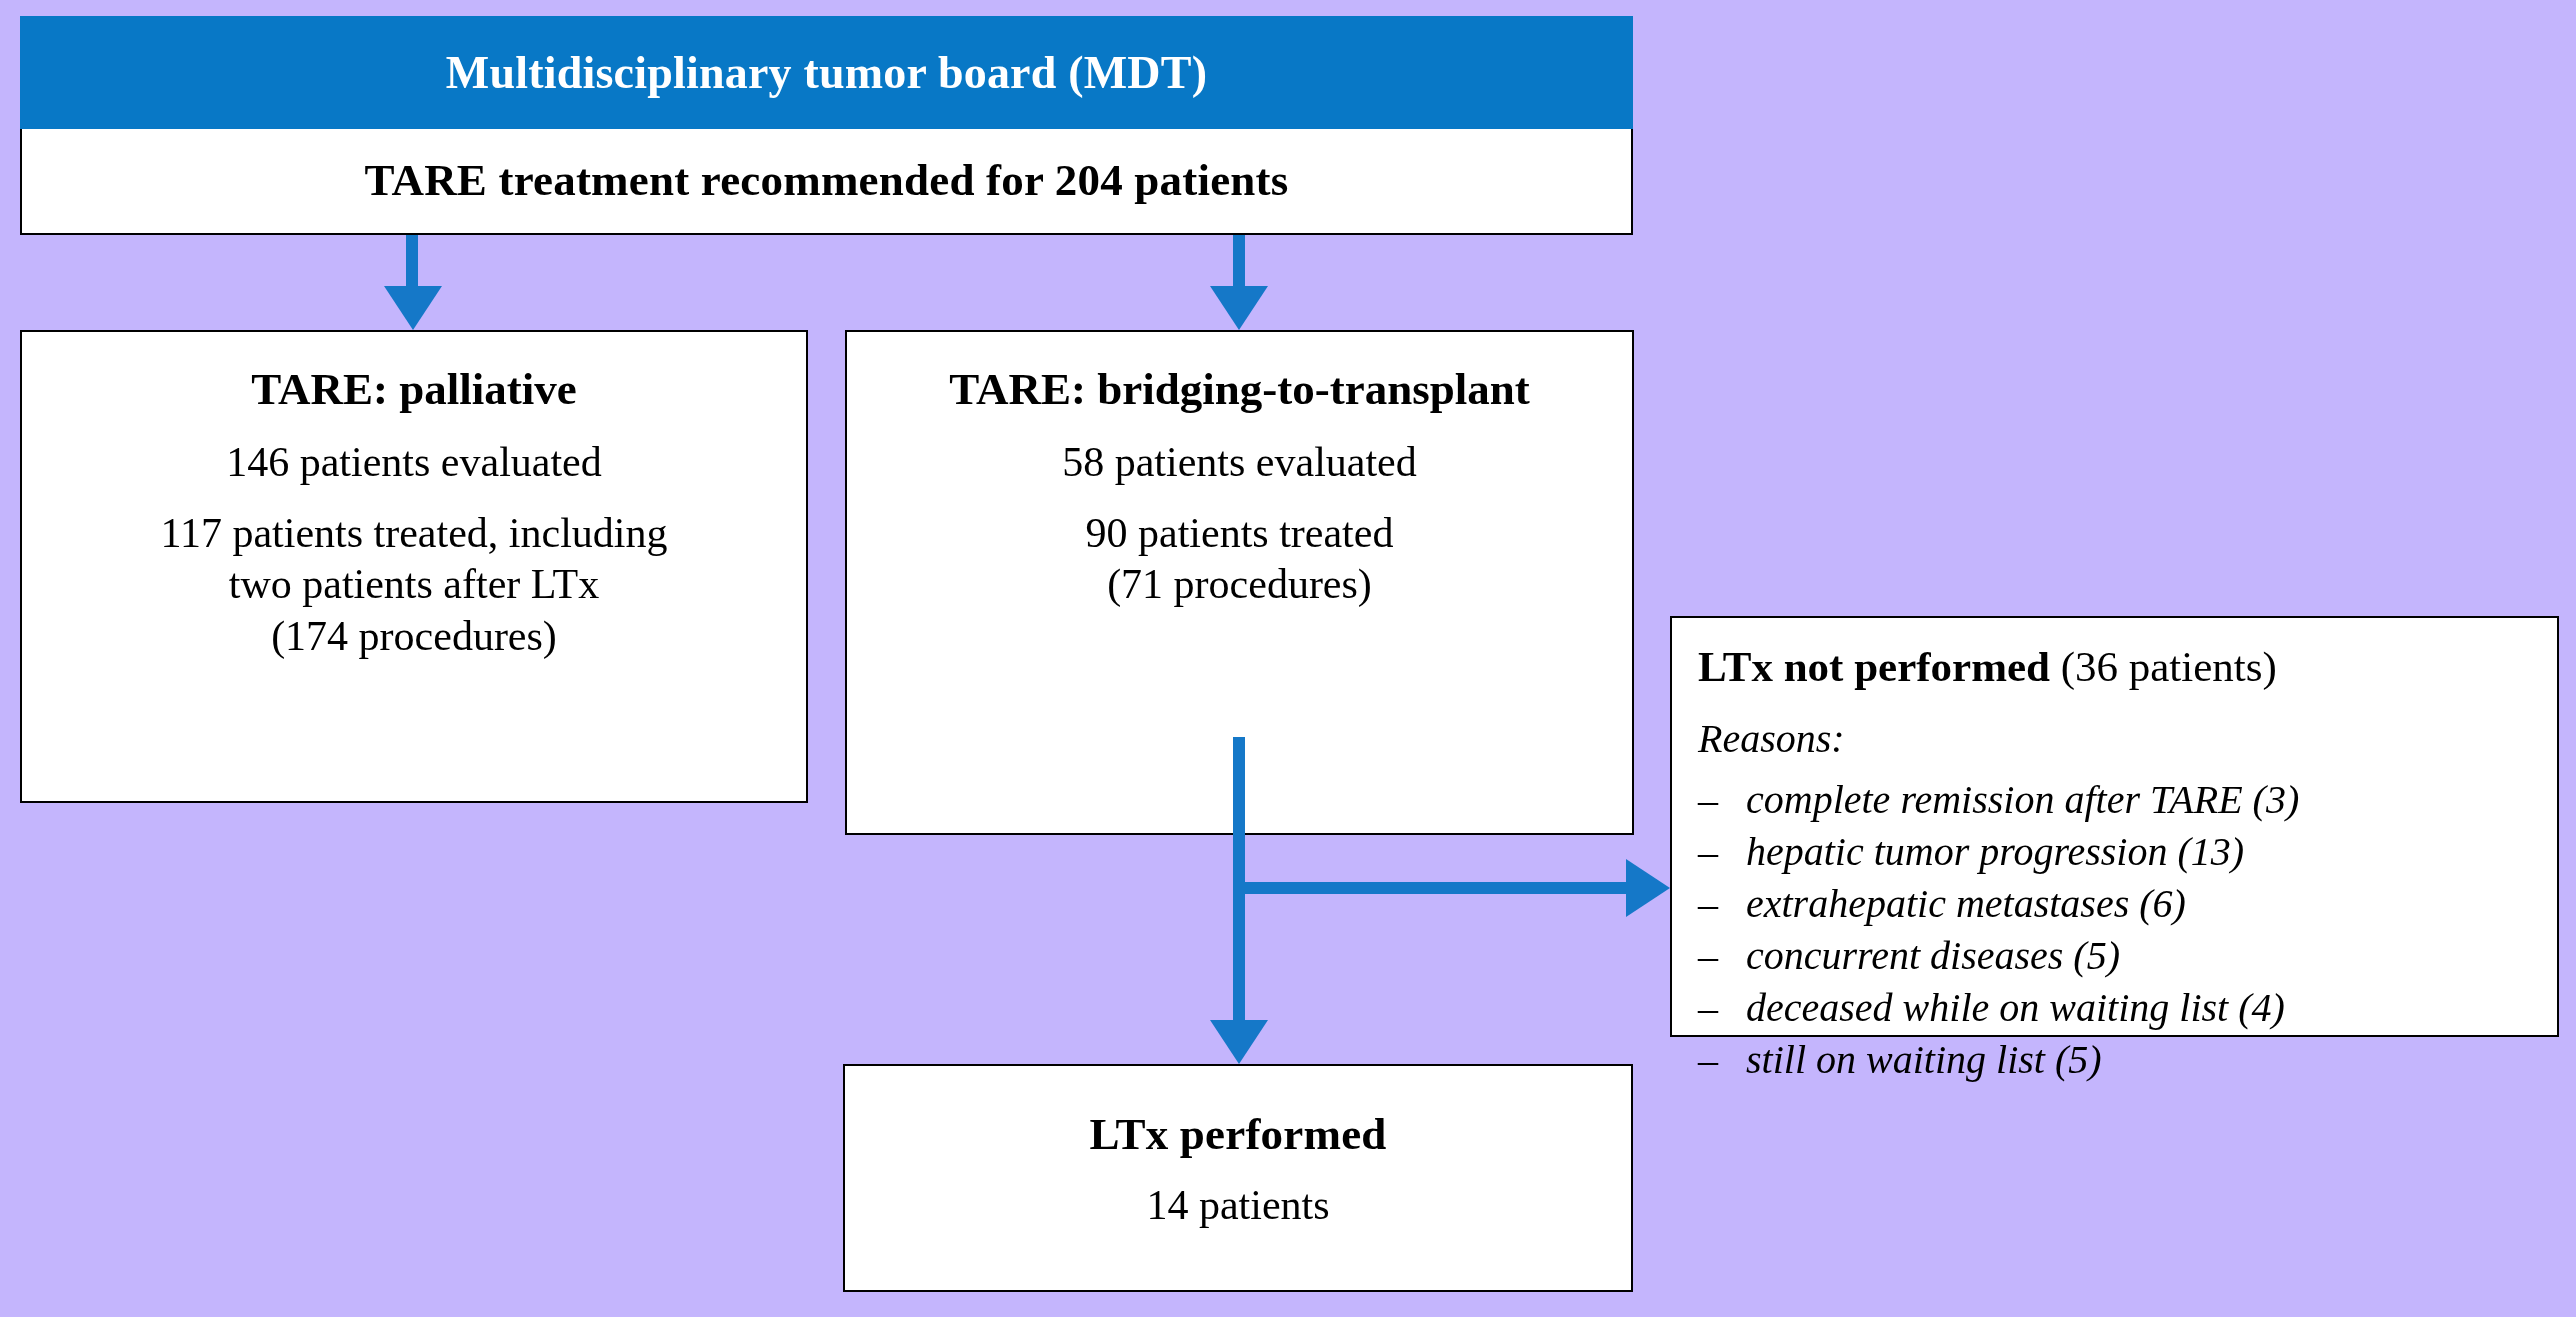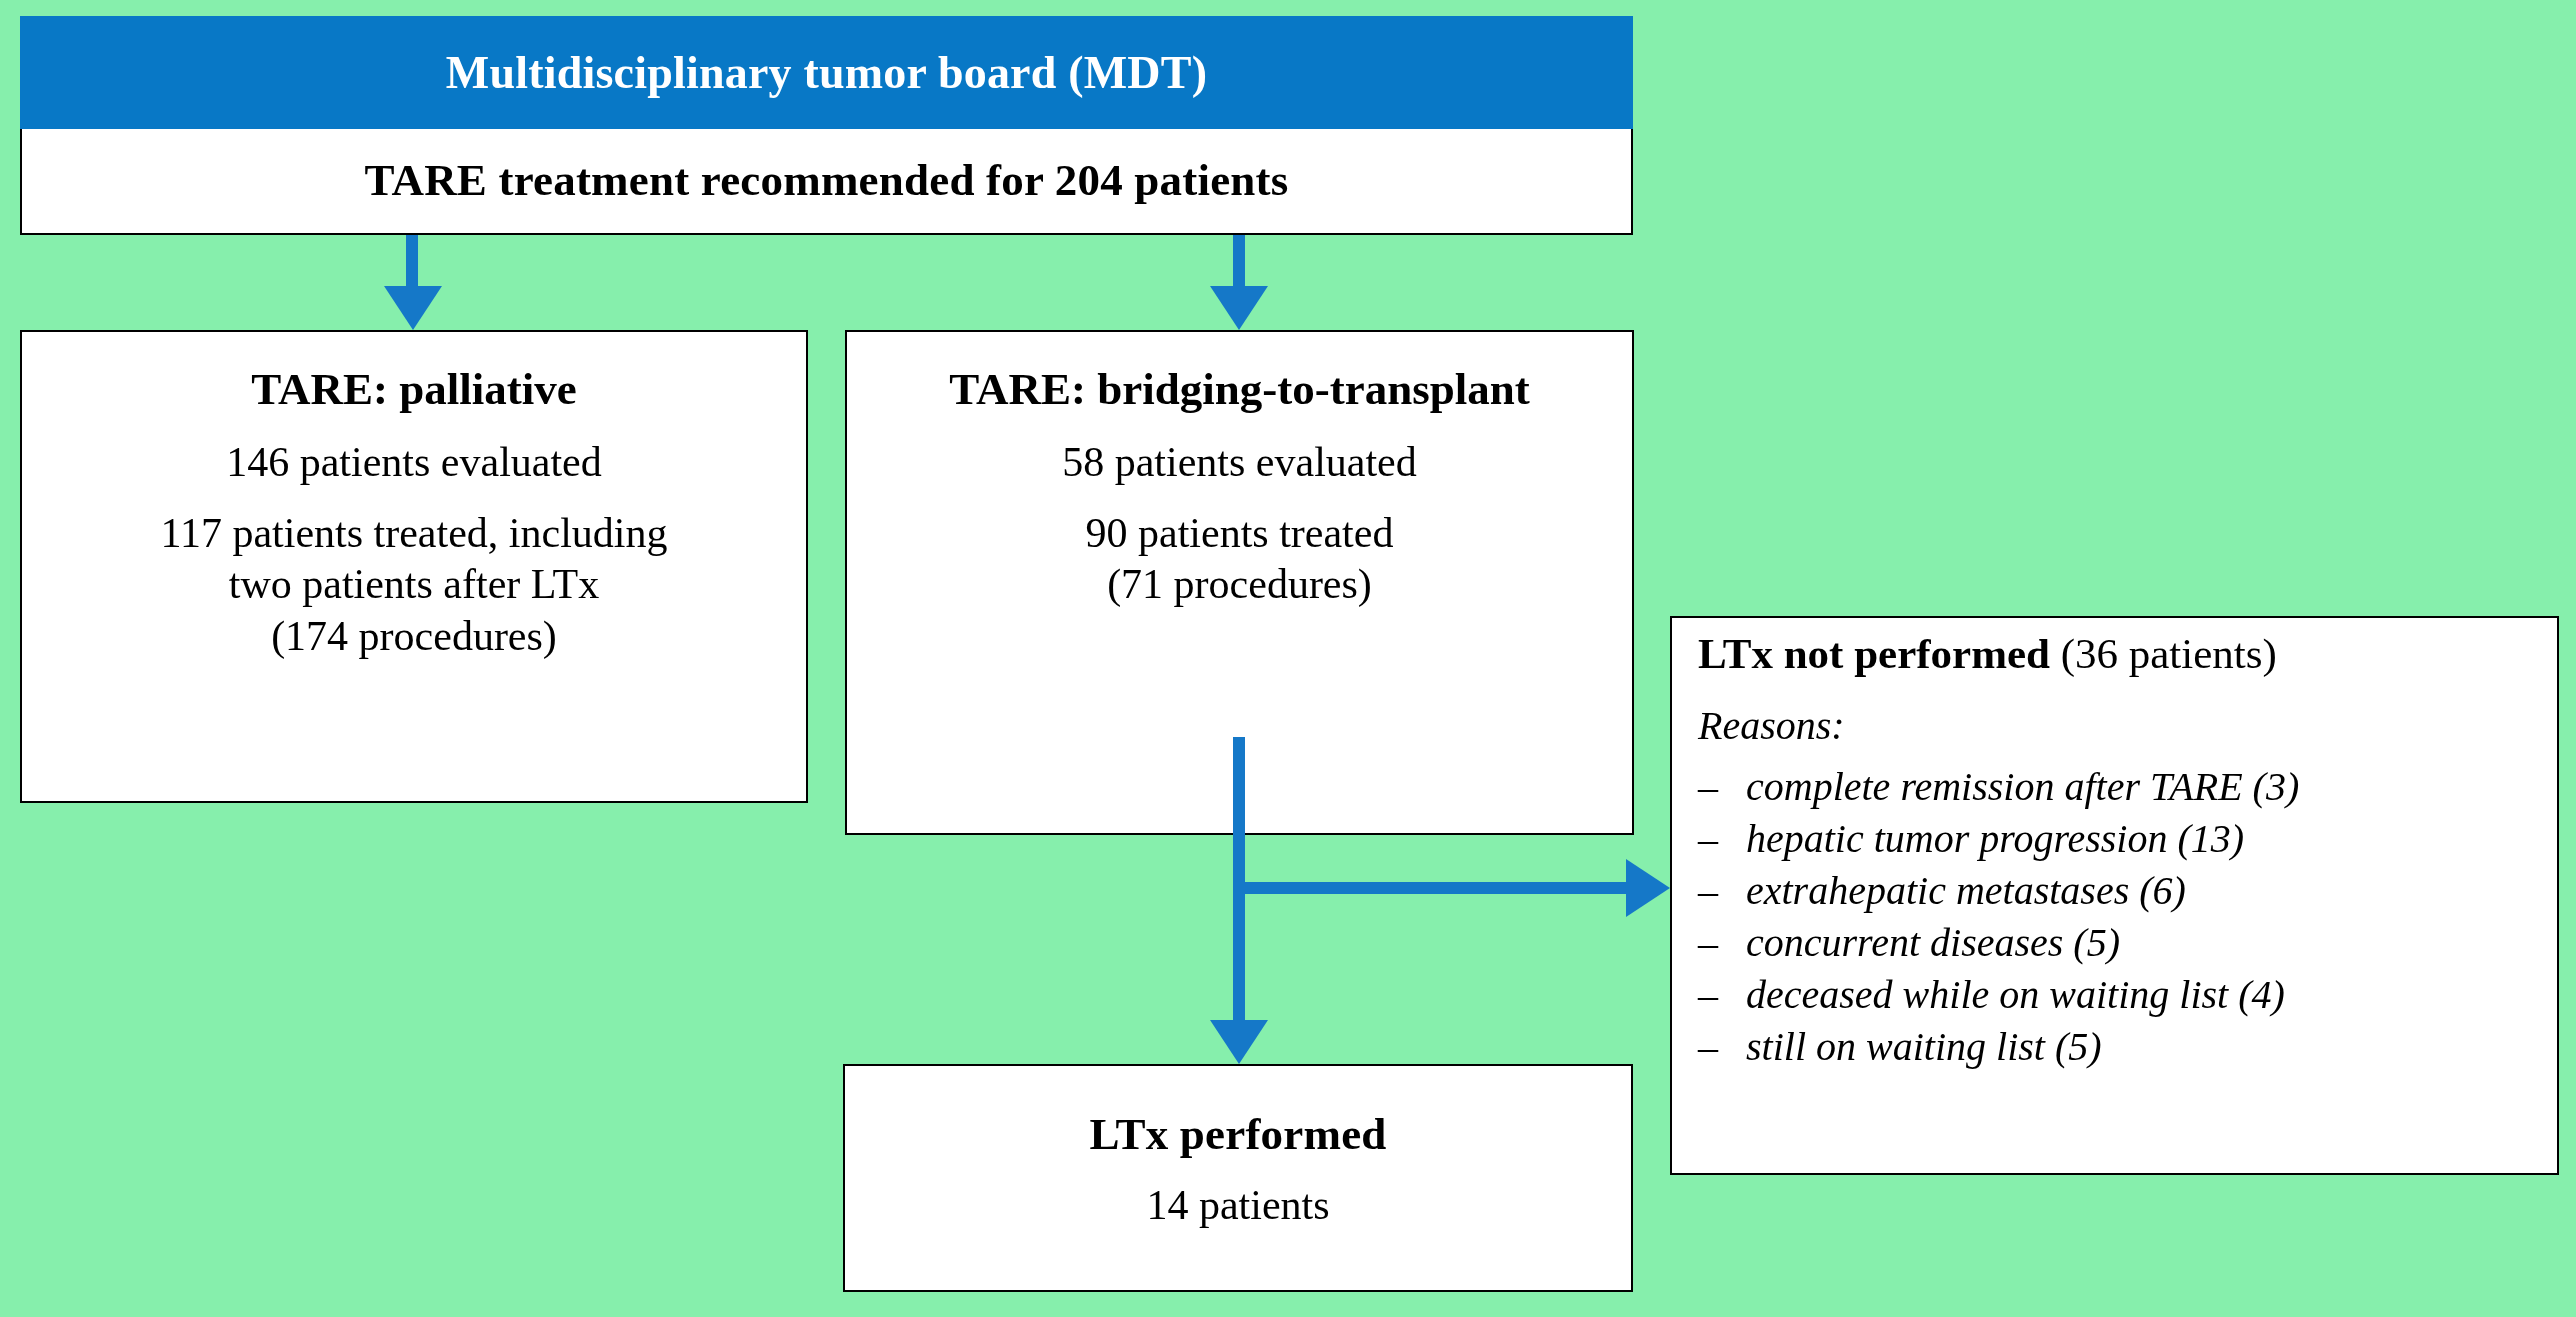--- a/index.html
+++ b/index.html
@@ -9,21 +9,21 @@
     background: #ffffff;
   }
   body {
     font-family: "Liberation Serif", "DejaVu Serif", serif;
     color: #000000;
   }
   #canvas {
     position: relative;
     width: 2576px;
     height: 1318px;
-    background: #86efac;
+    background: #c4b5fd;
     overflow: hidden;
   }
 
   
   .box {
     position: absolute;
     box-sizing: border-box;
     background: #ffffff;
     border: 2.3px solid #000000;
     display: flex;
@@ -113,25 +113,25 @@
     justify-content: flex-start;
     padding-top: 45px;
   }
   #ltx-performed-box .title-line { margin-bottom: 21.7px; }
 
   
   #ltx-not-performed-box {
     left: 1670px;
     top: 616px;
     width: 889px;
-    height: 559px;
+    height: 421px;
     align-items: stretch;
     justify-content: flex-start;
     text-align: left;
-    padding: 12px 26px 23px 26px;
+    padding: 25px 26px 23px 26px;
   }
   #ltx-not-performed-box .nb-heading {
     font-size: 43px;
     line-height: 1.12;
     margin-bottom: 26px;
     white-space: nowrap;
   }
   #ltx-not-performed-box .nb-heading .strong { font-weight: bold; }
   #ltx-not-performed-box .nb-heading .plain  { font-weight: normal; }
   #ltx-not-performed-box .nb-reasons-label {

